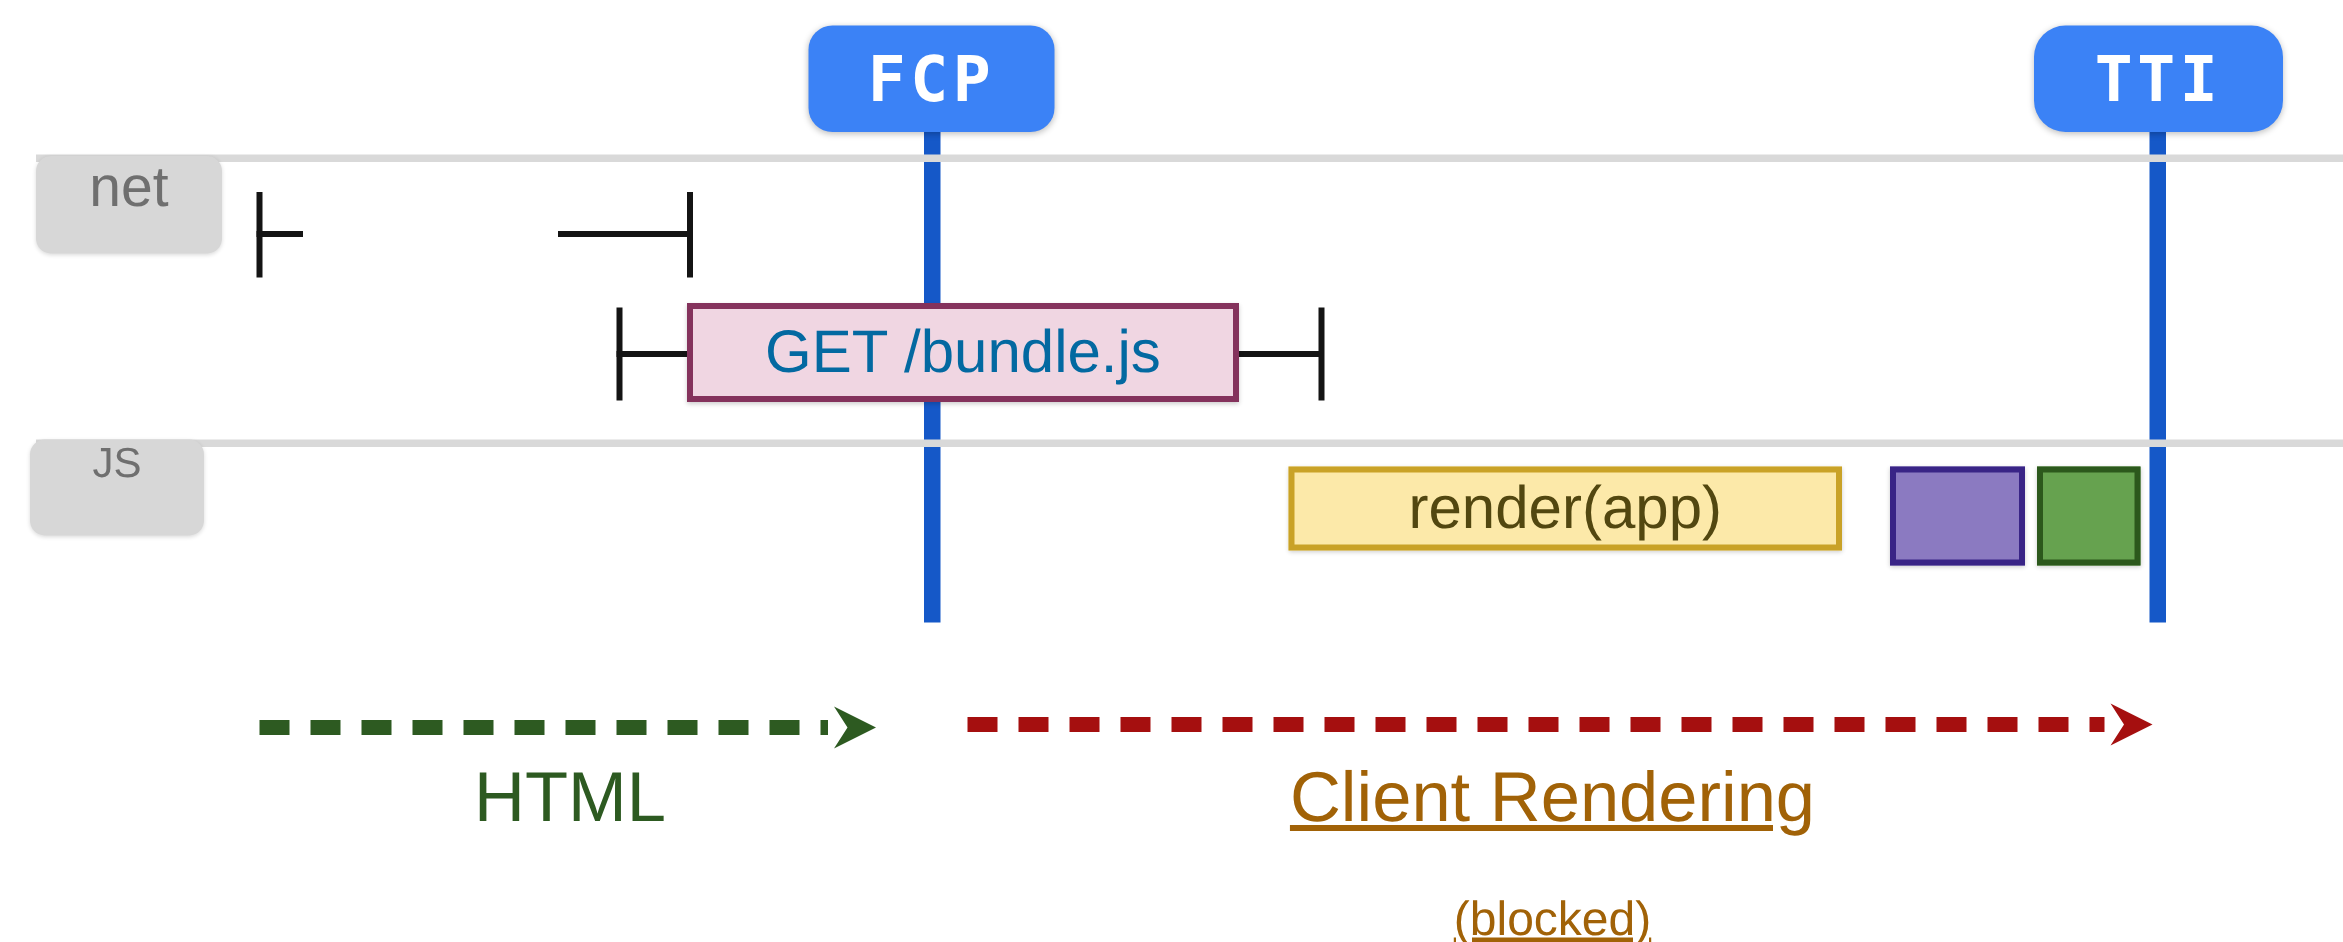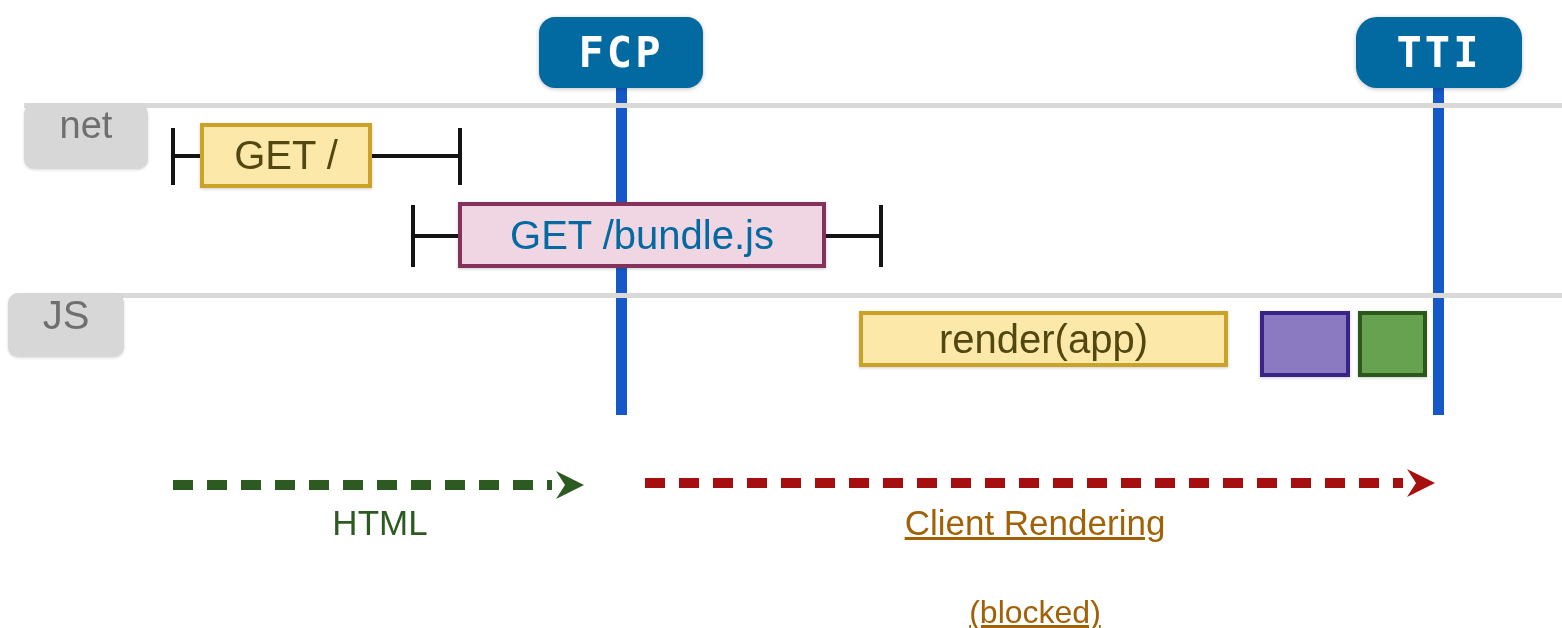--- a/index.html
+++ b/index.html
@@ -15,21 +15,21 @@
   
   .lane-label{
     position:absolute;background:#d7d7d7;border-radius:10px;
     color:#6f6f6f;display:flex;justify-content:center;
     z-index:3;box-shadow:0 1px 3px rgba(0,0,0,0.15);
   }
   
   .stem{position:absolute;width:11px;background:#1558c8;z-index:1;}
   
   .badge{
-    position:absolute;height:71px;background:#0369a1;border-radius:16px;
+    position:absolute;height:71px;background:#3b82f6;border-radius:16px;
     color:#ffffff;display:flex;align-items:center;justify-content:center;
     font-family:"DejaVu Sans Mono","Liberation Mono",monospace;
     font-weight:bold;font-size:42px;letter-spacing:3px;
     z-index:5;box-shadow:0 1px 4px rgba(0,0,0,0.25);
   }
   
   .task{
     position:absolute;box-sizing:border-box;border:4px solid;
     display:flex;align-items:center;justify-content:center;
     font-size:40px;z-index:4;box-shadow:0 1px 3px rgba(0,0,0,0.2);
@@ -38,55 +38,52 @@
   .task.pink{background:#f0d6e2;border-color:#84325c;color:#0369a1;}
   .task.purple{background:#8b7ac1;border-color:#392486;}
   .task.green{background:#66a24f;border-color:#2c581c;}
   
   .tick{position:absolute;width:4px;background:#141414;z-index:2;}
   .conn{position:absolute;height:4px;background:#141414;z-index:2;}
   
   #arrows{position:absolute;left:0;top:0;z-index:2;pointer-events:none;}
   
   .phase-label{position:absolute;transform:translateX(-50%);white-space:nowrap;z-index:2;}
-  .phase-label.big{font-size:35px;}
+  .phase-label.big{font-size:47px;}
   .phase-label.small{font-size:32px;}
   .green-text{color:#2d5a21;}
   .red-text{color:#a16207;text-decoration:underline;}
 </style>
 </head>
 <body>
 
 <div id="stage">
 
   <div class="stem" style="left:616px;top:84px;height:331px;"></div>
   <div class="stem" style="left:1433px;top:84px;height:331px;"></div>
 
   <div class="lane-line" style="left:24px;top:103px;width:1538px;"></div>
   <div class="lane-line" style="left:24px;top:293px;width:1538px;"></div>
 
   <div class="lane-label" style="left:24px;top:104px;width:124px;height:65px;font-size:38px;">
     <span>net</span>
   </div>
-  <div class="lane-label" style="left:8px;top:293px;width:116px;height:64px;font-size:40px;">
+  <div class="lane-label" style="left:20px;top:293px;width:116px;height:64px;font-size:28px;">
     <span>JS</span>
   </div>
 
   <div class="badge" style="left:539px;top:17px;width:164px;">
     <span>FCP</span>
   </div>
   <div class="badge" style="left:1356px;top:17px;width:166px;border-radius:21px;">
     <span>TTI</span>
   </div>
 
   <div class="tick" style="left:171px;top:128px;height:57px;"></div>
   <div class="conn" style="left:171px;top:154px;width:31px;"></div>
-  <div class="task yellow" style="left:200px;top:123px;width:172px;height:65px;">
-    <span>GET /</span>
-  </div>
   <div class="conn" style="left:372px;top:154px;width:88px;"></div>
   <div class="tick" style="left:458px;top:128px;height:57px;"></div>
 
   <div class="tick" style="left:411px;top:205px;height:62px;"></div>
   <div class="conn" style="left:411px;top:234px;width:47px;"></div>
   <div class="task pink" style="left:458px;top:202px;width:368px;height:66px;">
     <span>GET /bundle.js</span>
   </div>
   <div class="conn" style="left:826px;top:234px;width:55px;"></div>
   <div class="tick" style="left:879px;top:205px;height:62px;"></div>

